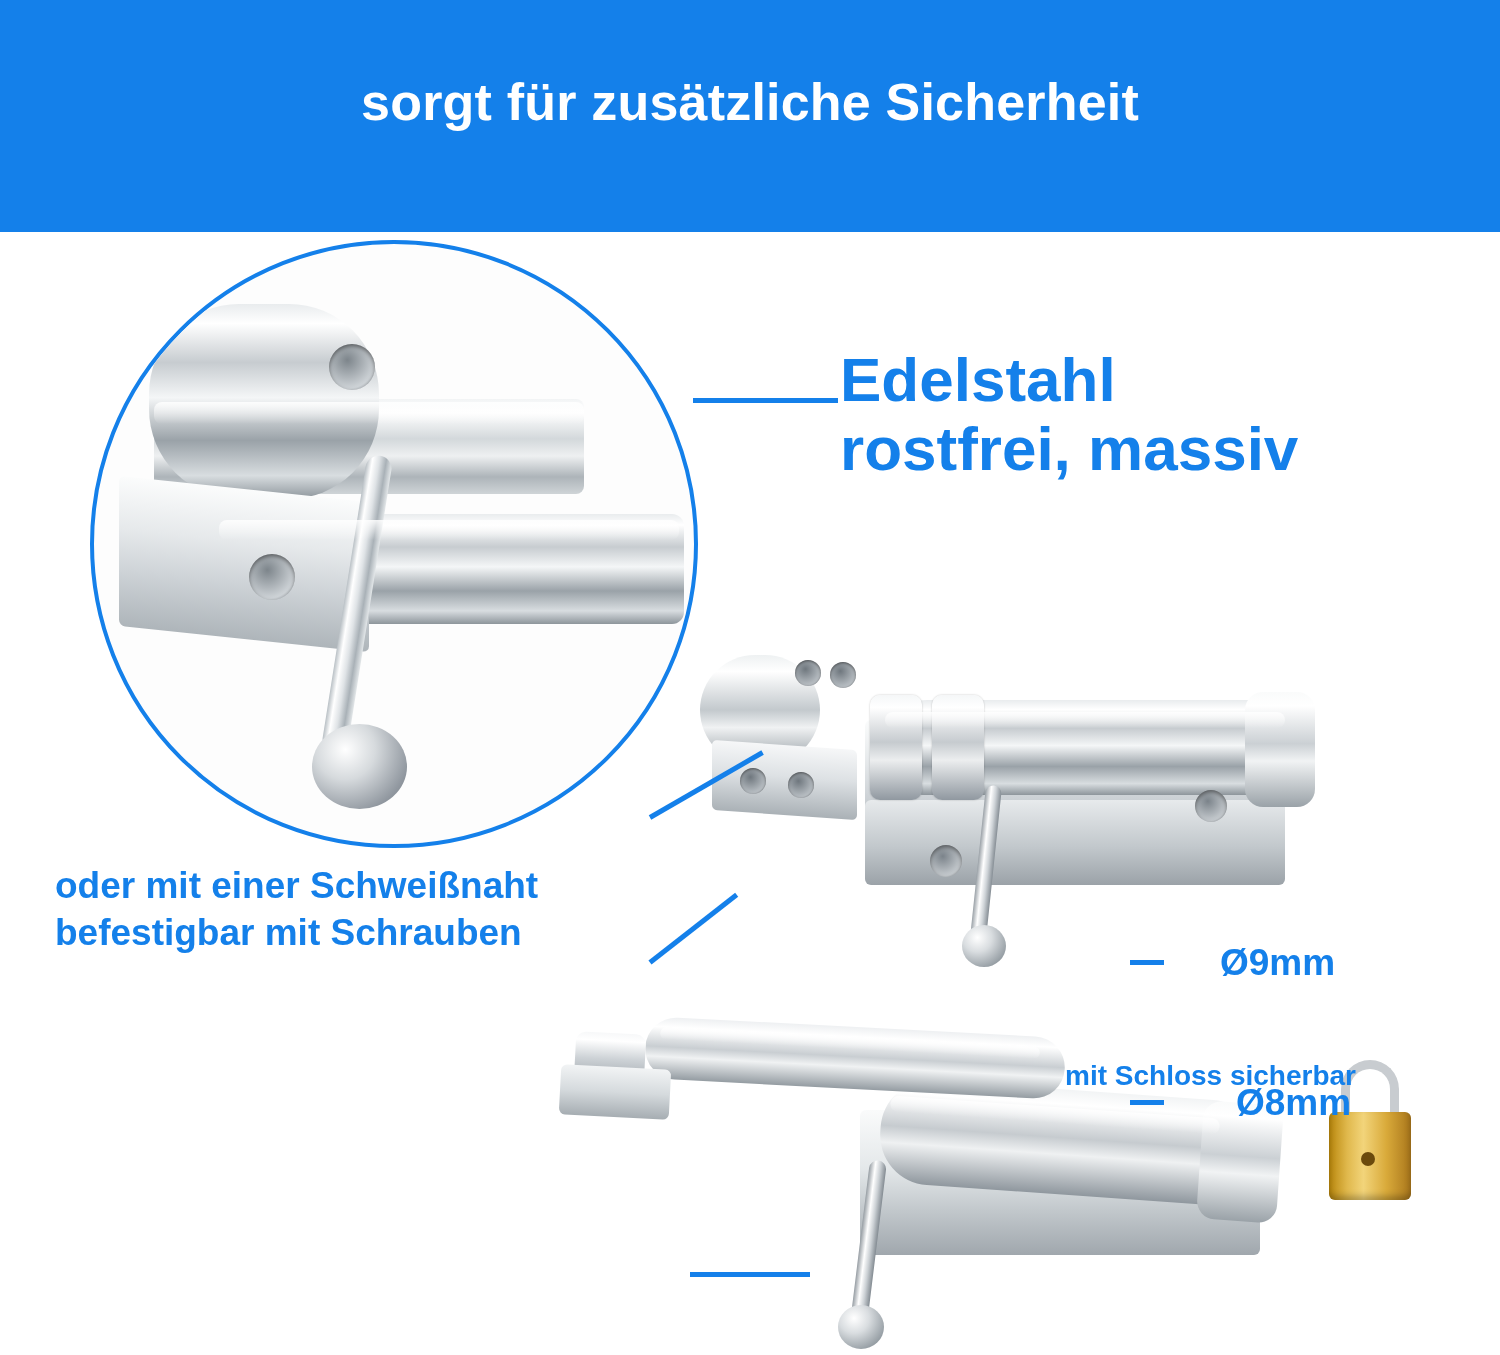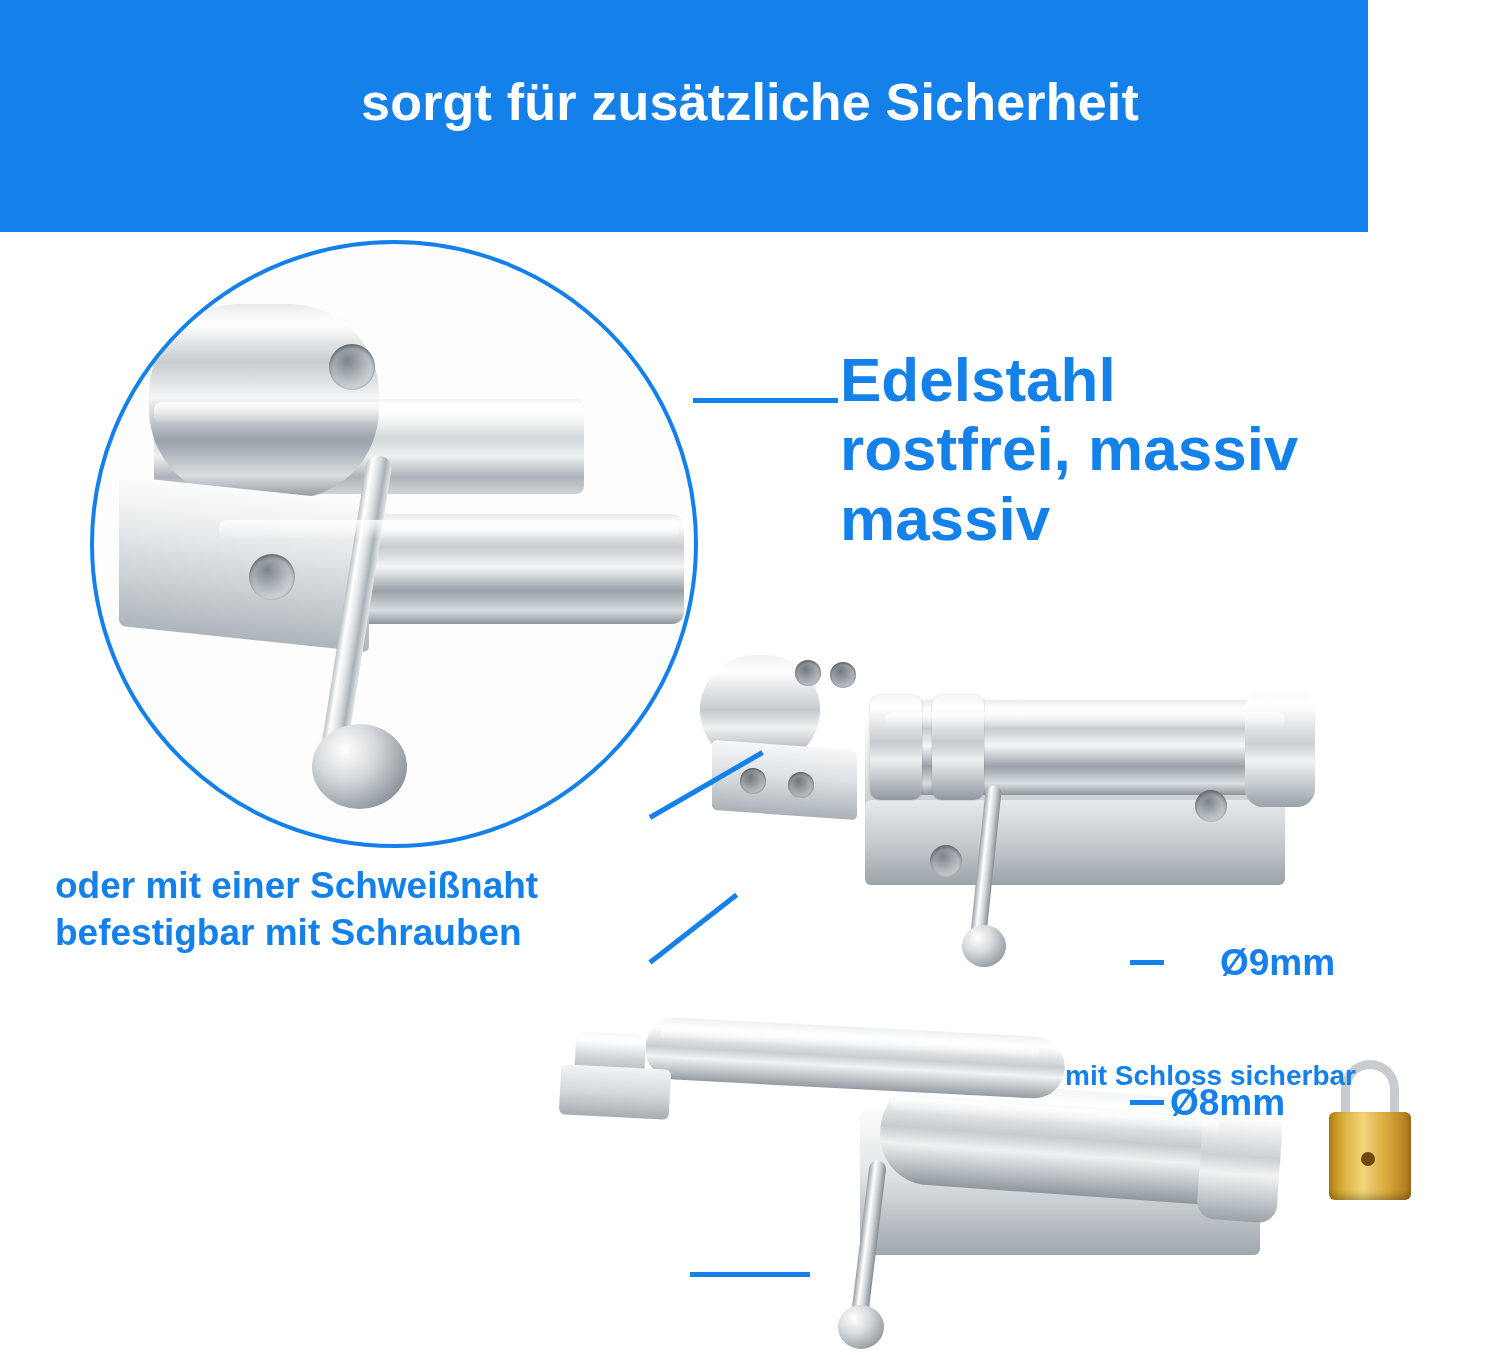--- a/index.html
+++ b/index.html
@@ -16,21 +16,21 @@
     height: 1355px;
     background: #ffffff;
     overflow: hidden;
   }
 
   
   .banner {
     position: absolute;
     left: 0;
     top: 0;
-    width: 1368px;
+    width: 1500px;
     height: 232px;
     background: #1480ea;
   }
   .banner-title {
     position: absolute;
     left: 0;
     top: 0;
     width: 1500px;
     height: 232px;
     display: flex;
@@ -76,21 +76,21 @@
     font-size: 37px;
     line-height: 1.28;
     text-align: center;
   }
   .callout-d9 {
     left: 1220px;
     top: 942px;
     font-size: 37px;
   }
   .callout-d8 {
-    left: 1170px;
+    left: 1236px;
     top: 1082px;
     font-size: 37px;
   }
   .callout-lock {
     left: 1065px;
     top: 1060px;
     font-size: 28px;
   }
 
   
@@ -504,21 +504,20 @@
       <div class="sheen" style="left:60px; top:158px; width:430px; height:22px; border-radius:8px;"></div>
       <div class="sheen" style="left:125px; top:276px; width:460px; height:20px; border-radius:8px;"></div>
     </div>
   </div>
 
   <div class="leader leader-h leader-circle"></div>
 
   <div class="headline">
     <div>Edelstahl</div>
     <div>rostfrei, massiv</div>
-    <div>massiv</div>
   </div>
 
   <div class="latch1">
     <div class="l1-plate plate"></div>
     <div class="l1-plate-low"></div>
     <div class="l1-bolt steel-h"></div>
     <div class="l1-collar" style="left:170px; top:55px;"></div>
     <div class="l1-collar" style="left:232px; top:55px;"></div>
     <div class="l1-cap"></div>
     <div class="l1-sleeve"></div>

